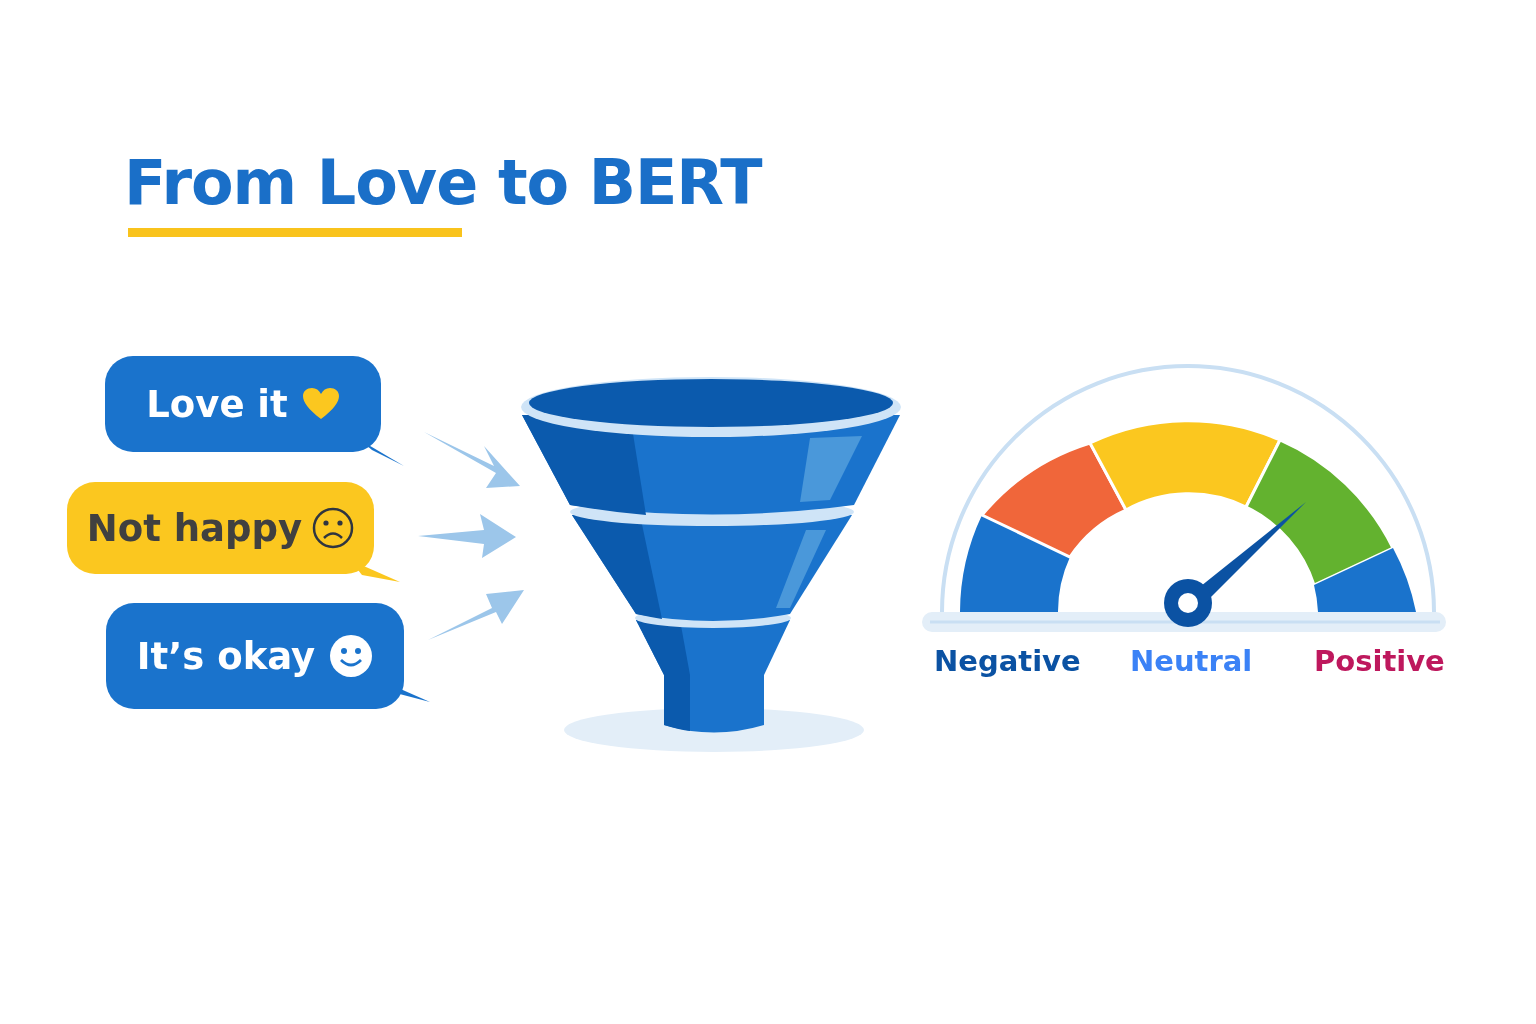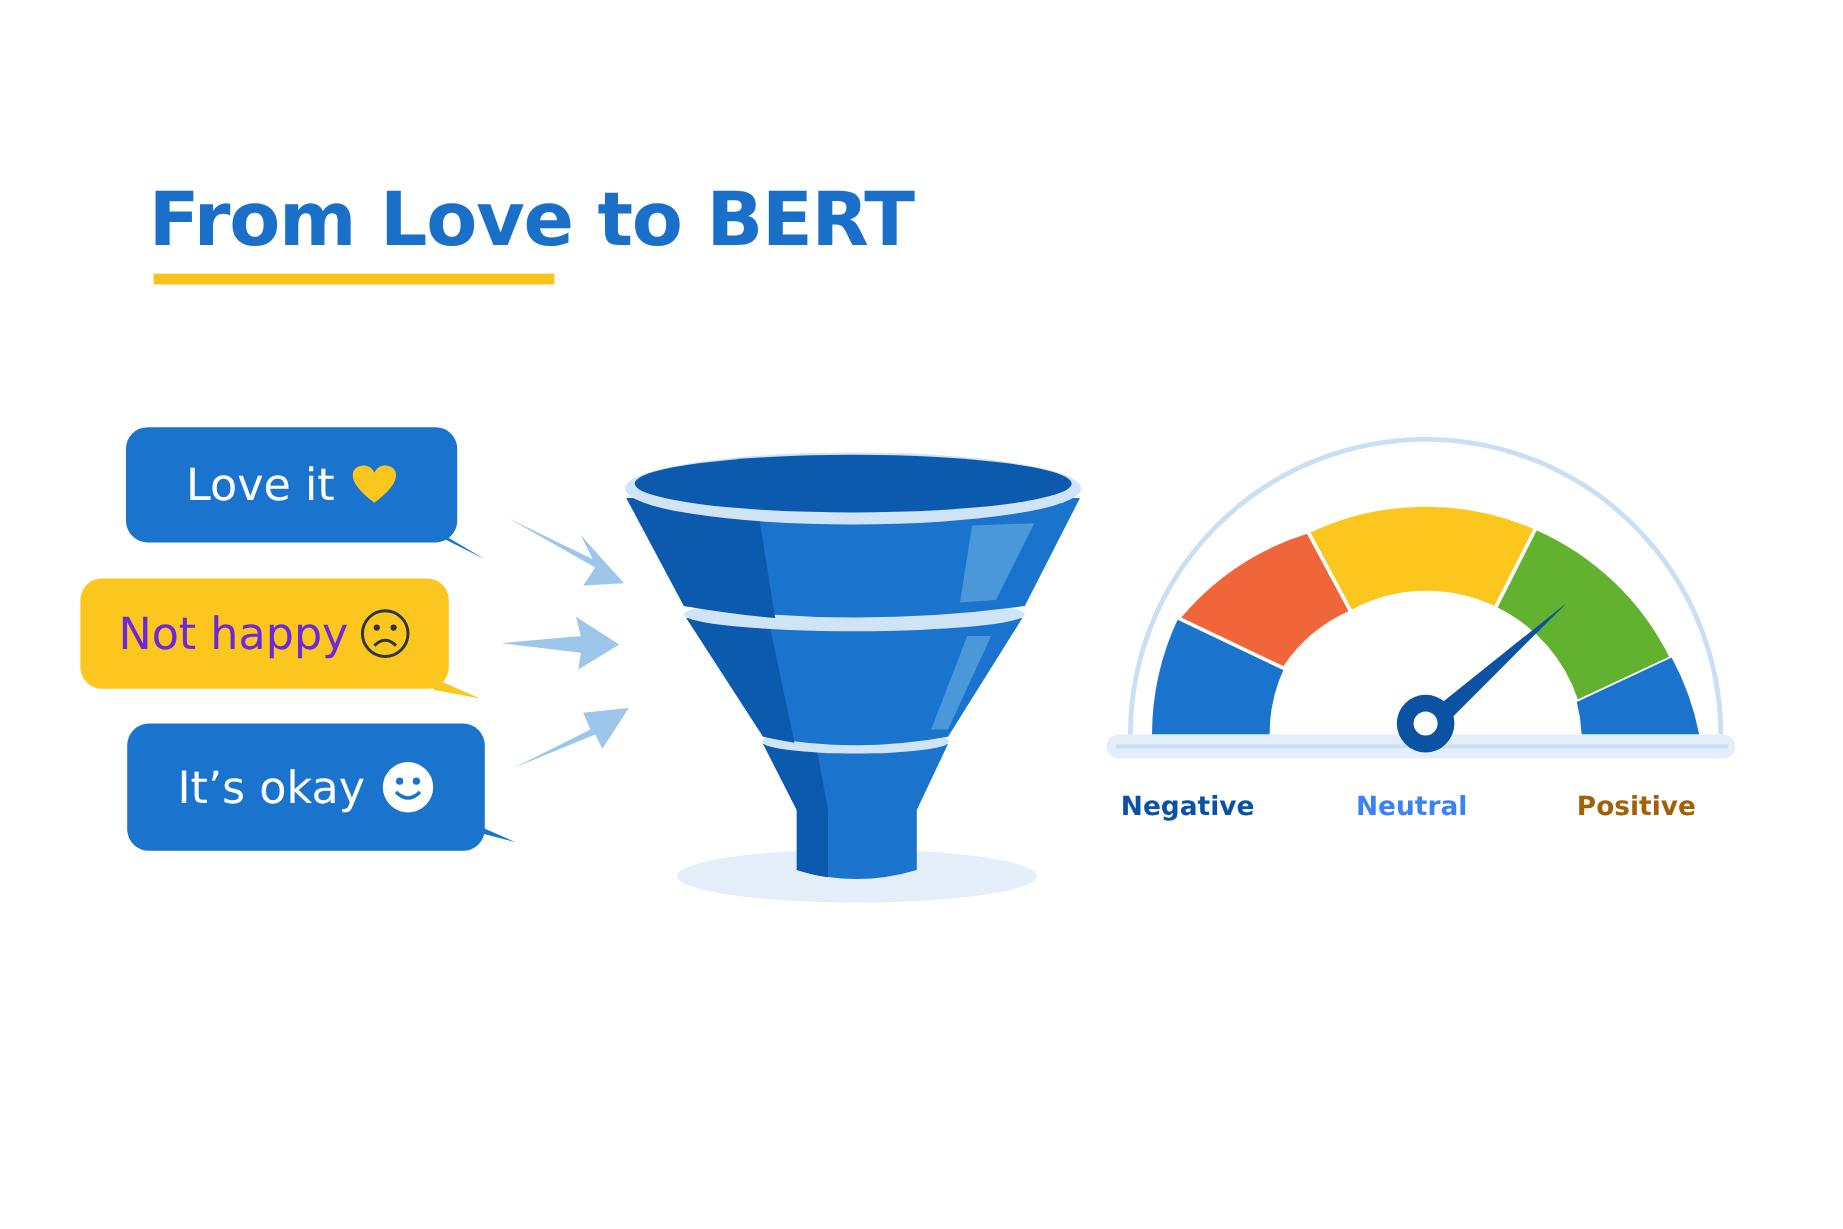--- a/index.html
+++ b/index.html
@@ -1,31 +1,31 @@
 <!DOCTYPE html>
 <html><head>
 <meta charset="utf-8">
 <style>
   html, body { margin:0; padding:0; }
   body { width:1536px; height:1024px; background:#ffffff; position:relative; overflow:hidden;
          font-family:"DejaVu Sans", sans-serif; }
   .title { position:absolute; left:124px; top:152px; font-size:62px; font-weight:bold; color:#1a6fc8;
            letter-spacing:-1px; margin:0; line-height:1; }
   .title-underline { position:absolute; left:128px; top:228px; width:334px; height:9px; background:#f9c31c; }
-  .bubble { position:absolute; border-radius:18px; display:flex; align-items:center; justify-content:center;
-            font-size:37px; font-weight:normal; }
+  .bubble { position:absolute; border-radius:28px; display:flex; align-items:center; justify-content:center;
+            font-size:37px; font-weight:bold; }
   .bubble.blue { background:#1a73cc; color:#ffffff; }
-  .bubble.yellow { background:#fbc71f; color:#6d28d9; }
+  .bubble.yellow { background:#fbc71f; color:#404040; }
   .b1 { left:105px; top:356px; width:276px; height:96px; }
   .b2 { left:67px; top:482px; width:307px; height:92px; }
   .b3 { left:106px; top:603px; width:298px; height:106px; }
   .b-label { margin-right:14px; }
   .emoji { display:inline-flex; align-items:center; justify-content:center; }
   svg { position:absolute; overflow:visible; }
-  .gauge-label { position:absolute; top:660px; font-size:22px; font-weight:bold; }
+  .gauge-label { position:absolute; top:644px; font-size:29px; font-weight:bold; }
 </style>
 </head>
 <body>
 
 <h1 class="title">From Love to BERT</h1>
 <div class="title-underline"></div>
 
 <svg width="1536" height="1024" style="left:0;top:0;">
   <path d="M360 440 L404 466 L372 450 Z" fill="#1a73cc"></path>
   <path d="M350 560 L400 582 L362 575 Z" fill="#fbc71f"></path>
@@ -96,13 +96,13 @@
   <path d="M1393 548 A228 228 0 0 1 1416 612 L1318 612 A130 130 0 0 0 1314 585 Z" fill="#1a73cc"></path>
   <rect x="922" y="612" width="524" height="20" rx="10" fill="#e3eef8"></rect>
   <line x1="930" y1="622" x2="1440" y2="622" stroke="#c9dff3" stroke-width="3"></line>
   <path d="M1196 590 L1306 502 L1202 606 Z" fill="#0b52a3"></path>
   <circle cx="1188" cy="603" r="24" fill="#0b52a3"></circle>
   <circle cx="1188" cy="603" r="10" fill="#ffffff"></circle>
 </svg>
 
 <div class="gauge-label" style="left:934px;color:#0b52a3;">Negative</div>
 <div class="gauge-label" style="left:1130px;color:#3b82f6;text-align:right;">Neutral</div>
-<div class="gauge-label" style="left:1314px;color:#a16207;">Positive</div>
+<div class="gauge-label" style="left:1314px;color:#be185d;">Positive</div>
 
 </body></html>

